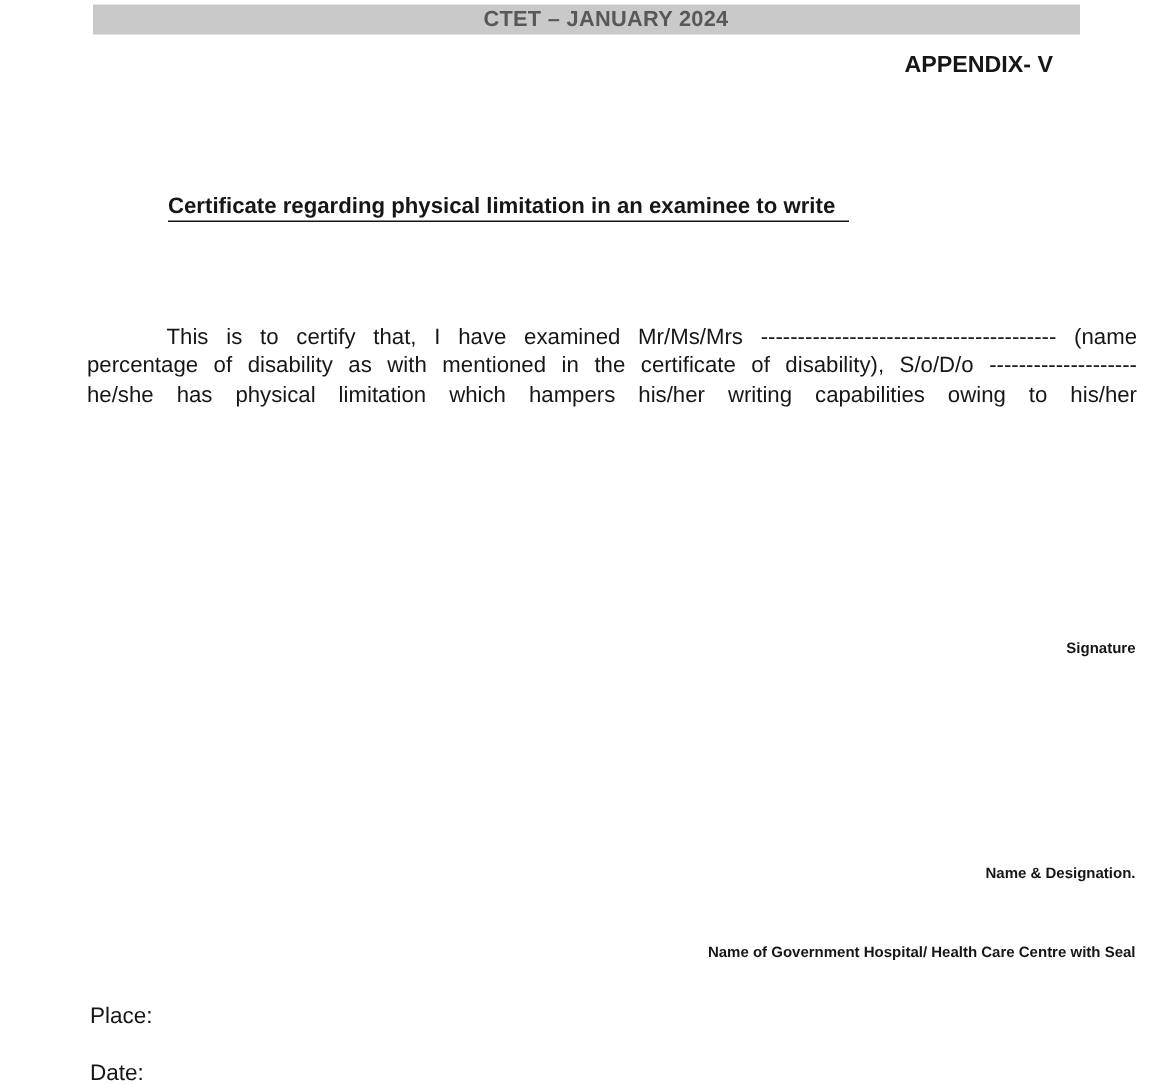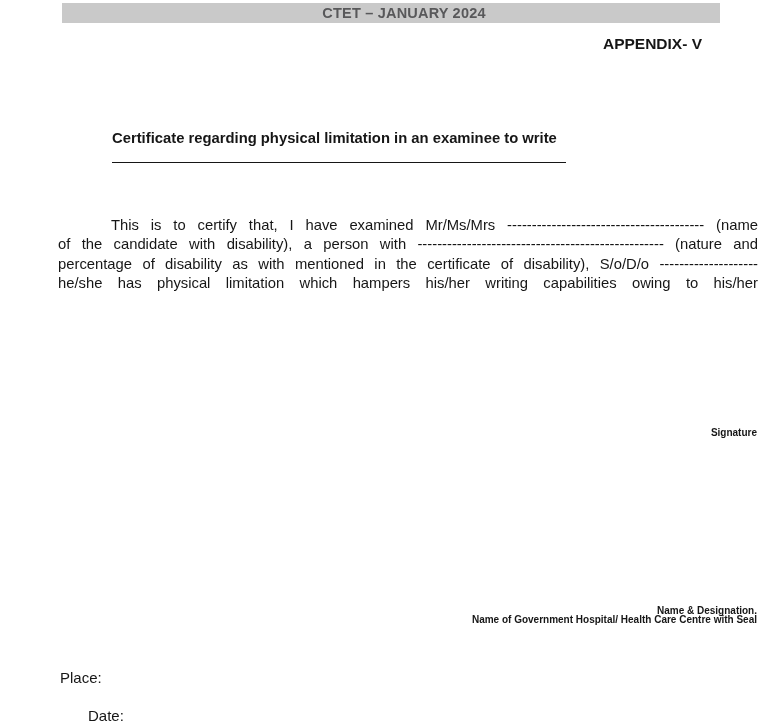--- a/index.html
+++ b/index.html
@@ -41,21 +41,21 @@
   .cert-title {
     position: absolute;
     left: 112px; top: 130px;
     font-weight: bold;
     font-size: 14.8px;
     white-space: nowrap;
   }
   .cert-title .underlined {
     border-bottom: 1.6px solid #161616;
     padding-right: 9px;
-    padding-bottom: 16px;
+    padding-bottom: 1px;
   }
   .bodytext {
     position: absolute;
     left: 58px; top: 216px;
     width: 700px;
     font-size: 14.8px;
     line-height: 19.3px;
   }
   .jline {
     text-align: justify;
@@ -66,48 +66,47 @@
   .right-bold {
     position: absolute;
     right: 12px;
     text-align: right;
     font-weight: bold;
     font-size: 10px;
     white-space: nowrap;
   }
   .sig   { top: 427px; }
   .auth  { top: 501px; line-height: 19.5px; }
-  .nd    { top: 605px; }
-  .hosp  { top: 614px; }
+  .nd    { top: 577px; }
+  .hosp  { top: 630px; }
   .left-label {
     position: absolute;
     left: 60px;
     font-size: 15px;
   }
   .place { top: 669px; }
-  .date  { top: 707px; margin-left: 28px; }
+  .date  { top: 707px; }
 </style>
 </head>
 <body>
 
 <div class="page">
 
   <div class="banner">
     <span class="banner-text">CTET – JANUARY 2024</span>
   </div>
 
   <div class="appendix">APPENDIX- V</div>
 
   <div class="cert-title">
     <span class="underlined">Certificate regarding physical limitation in an examinee to write</span>
   </div>
 
   <div class="bodytext">
     <div class="jline indent">This is to certify that, I have examined Mr/Ms/Mrs ---------------------------------------- (name</div>
-    <div class="jline">of the candidate with disability), a person with -------------------------------------------------- (nature and</div>
     <div class="jline">percentage of disability as with mentioned in the certificate of disability), S/o/D/o --------------------</div>
     <div class="jline">he/she has physical limitation which hampers his/her writing capabilities owing to his/her</div>
   </div>
 
   <div class="right-bold sig">Signature</div>
 
 
   <div class="right-bold nd">Name &amp; Designation.</div>
 
   <div class="right-bold hosp">Name of Government Hospital/ Health Care Centre with Seal</div>

